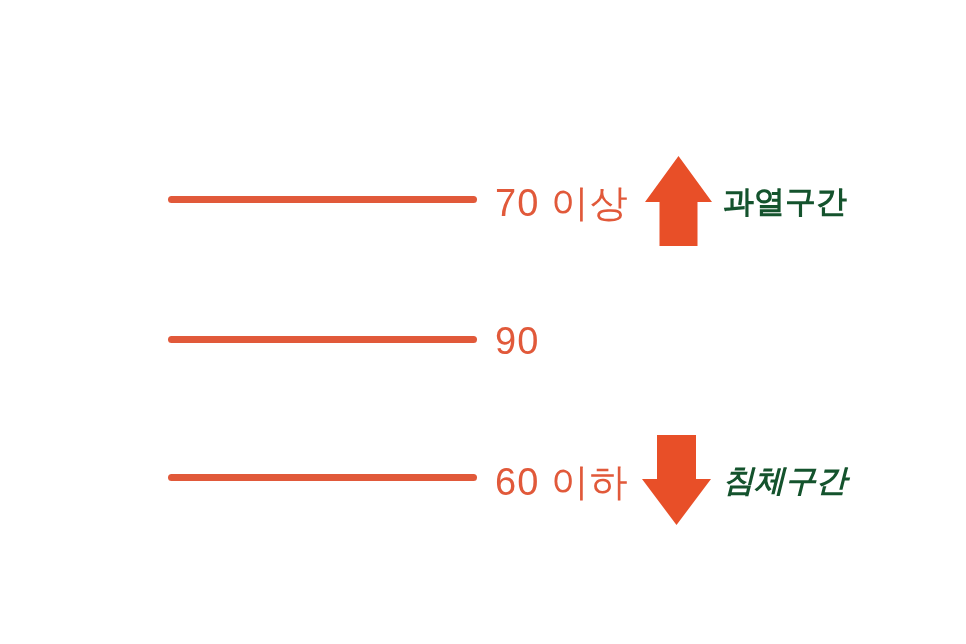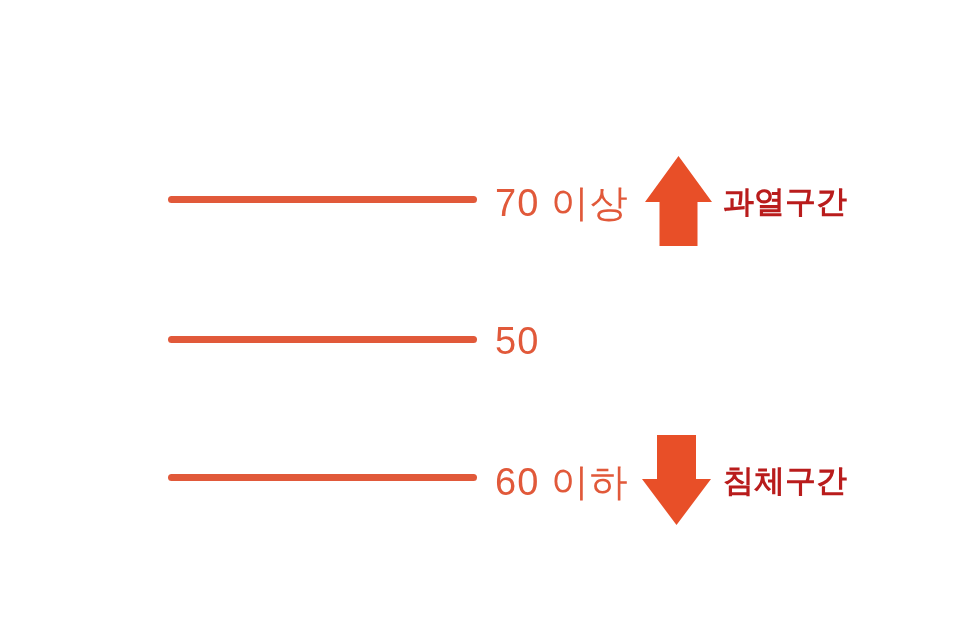--- a/index.html
+++ b/index.html
@@ -46,43 +46,43 @@
   .arrow-up   { left: 645px; top: 156px; width: 67px; height: 90px; }
   .arrow-down { left: 642px; top: 435px; width: 69px; height: 90px; }
   .arrow svg { display: block; width: 100%; height: 100%; }
   .arrow polygon { fill: #e84f28; }
   .zone-label {
     position: absolute;
     left: 723px;
     font-size: 31px;
     line-height: 33px;
     font-weight: 700;
-    color: #b91c1c;
+    color: #14532d;
     white-space: nowrap;
     letter-spacing: 0px;
   }
   .zone-hot  { top: 185px; }
-  .zone-cold { top: 464px; }
+  .zone-cold { top: 464px; font-style: italic; }
 </style>
 </head>
 <body>
 
 <div class="canvas">
 
   <div class="threshold-line line-70"></div>
   <div class="value-text value-70">70 이상</div>
   <span class="arrow arrow-up">
     <svg viewBox="0 0 67 90" xmlns="http://www.w3.org/2000/svg" aria-hidden="true">
       <polygon points="33.5,0 67,46 52.5,46 52.5,90 14.5,90 14.5,46 0,46"></polygon>
     </svg>
   </span>
   <div class="zone-label zone-hot">과열구간</div>
 
   <div class="threshold-line line-50"></div>
-  <div class="value-text value-50">50</div>
+  <div class="value-text value-50">90</div>
 
   <div class="threshold-line line-30"></div>
   <div class="value-text value-30">60 이하</div>
   <span class="arrow arrow-down">
     <svg viewBox="0 0 69 90" xmlns="http://www.w3.org/2000/svg" aria-hidden="true">
       <polygon points="15,0 54,0 54,44 69,44 34.5,90 0,44 15,44"></polygon>
     </svg>
   </span>
   <div class="zone-label zone-cold">침체구간</div>
 

